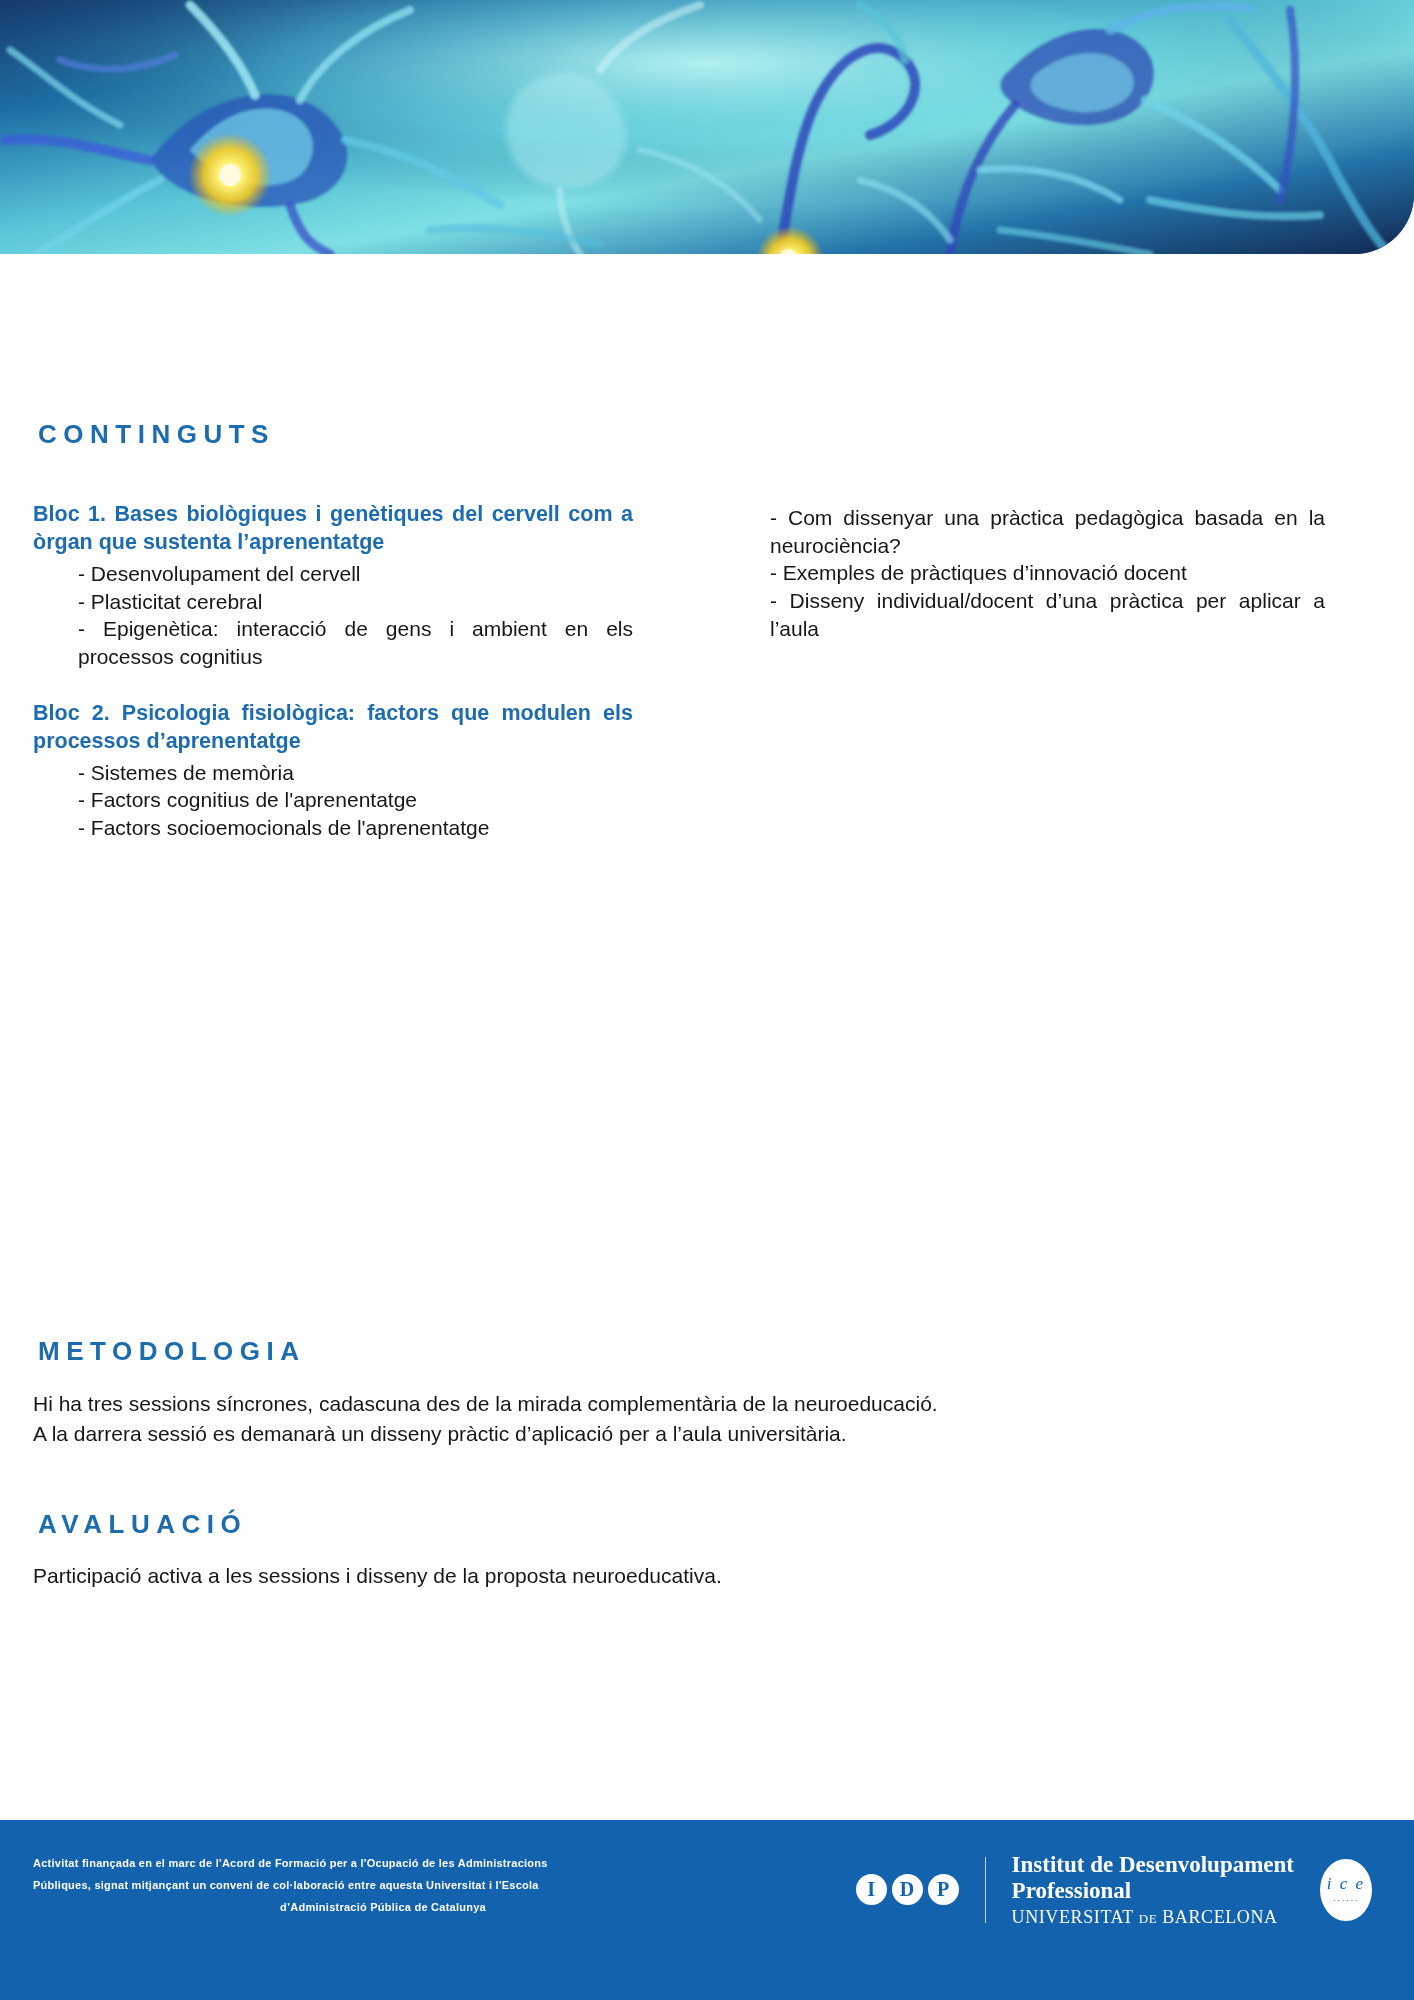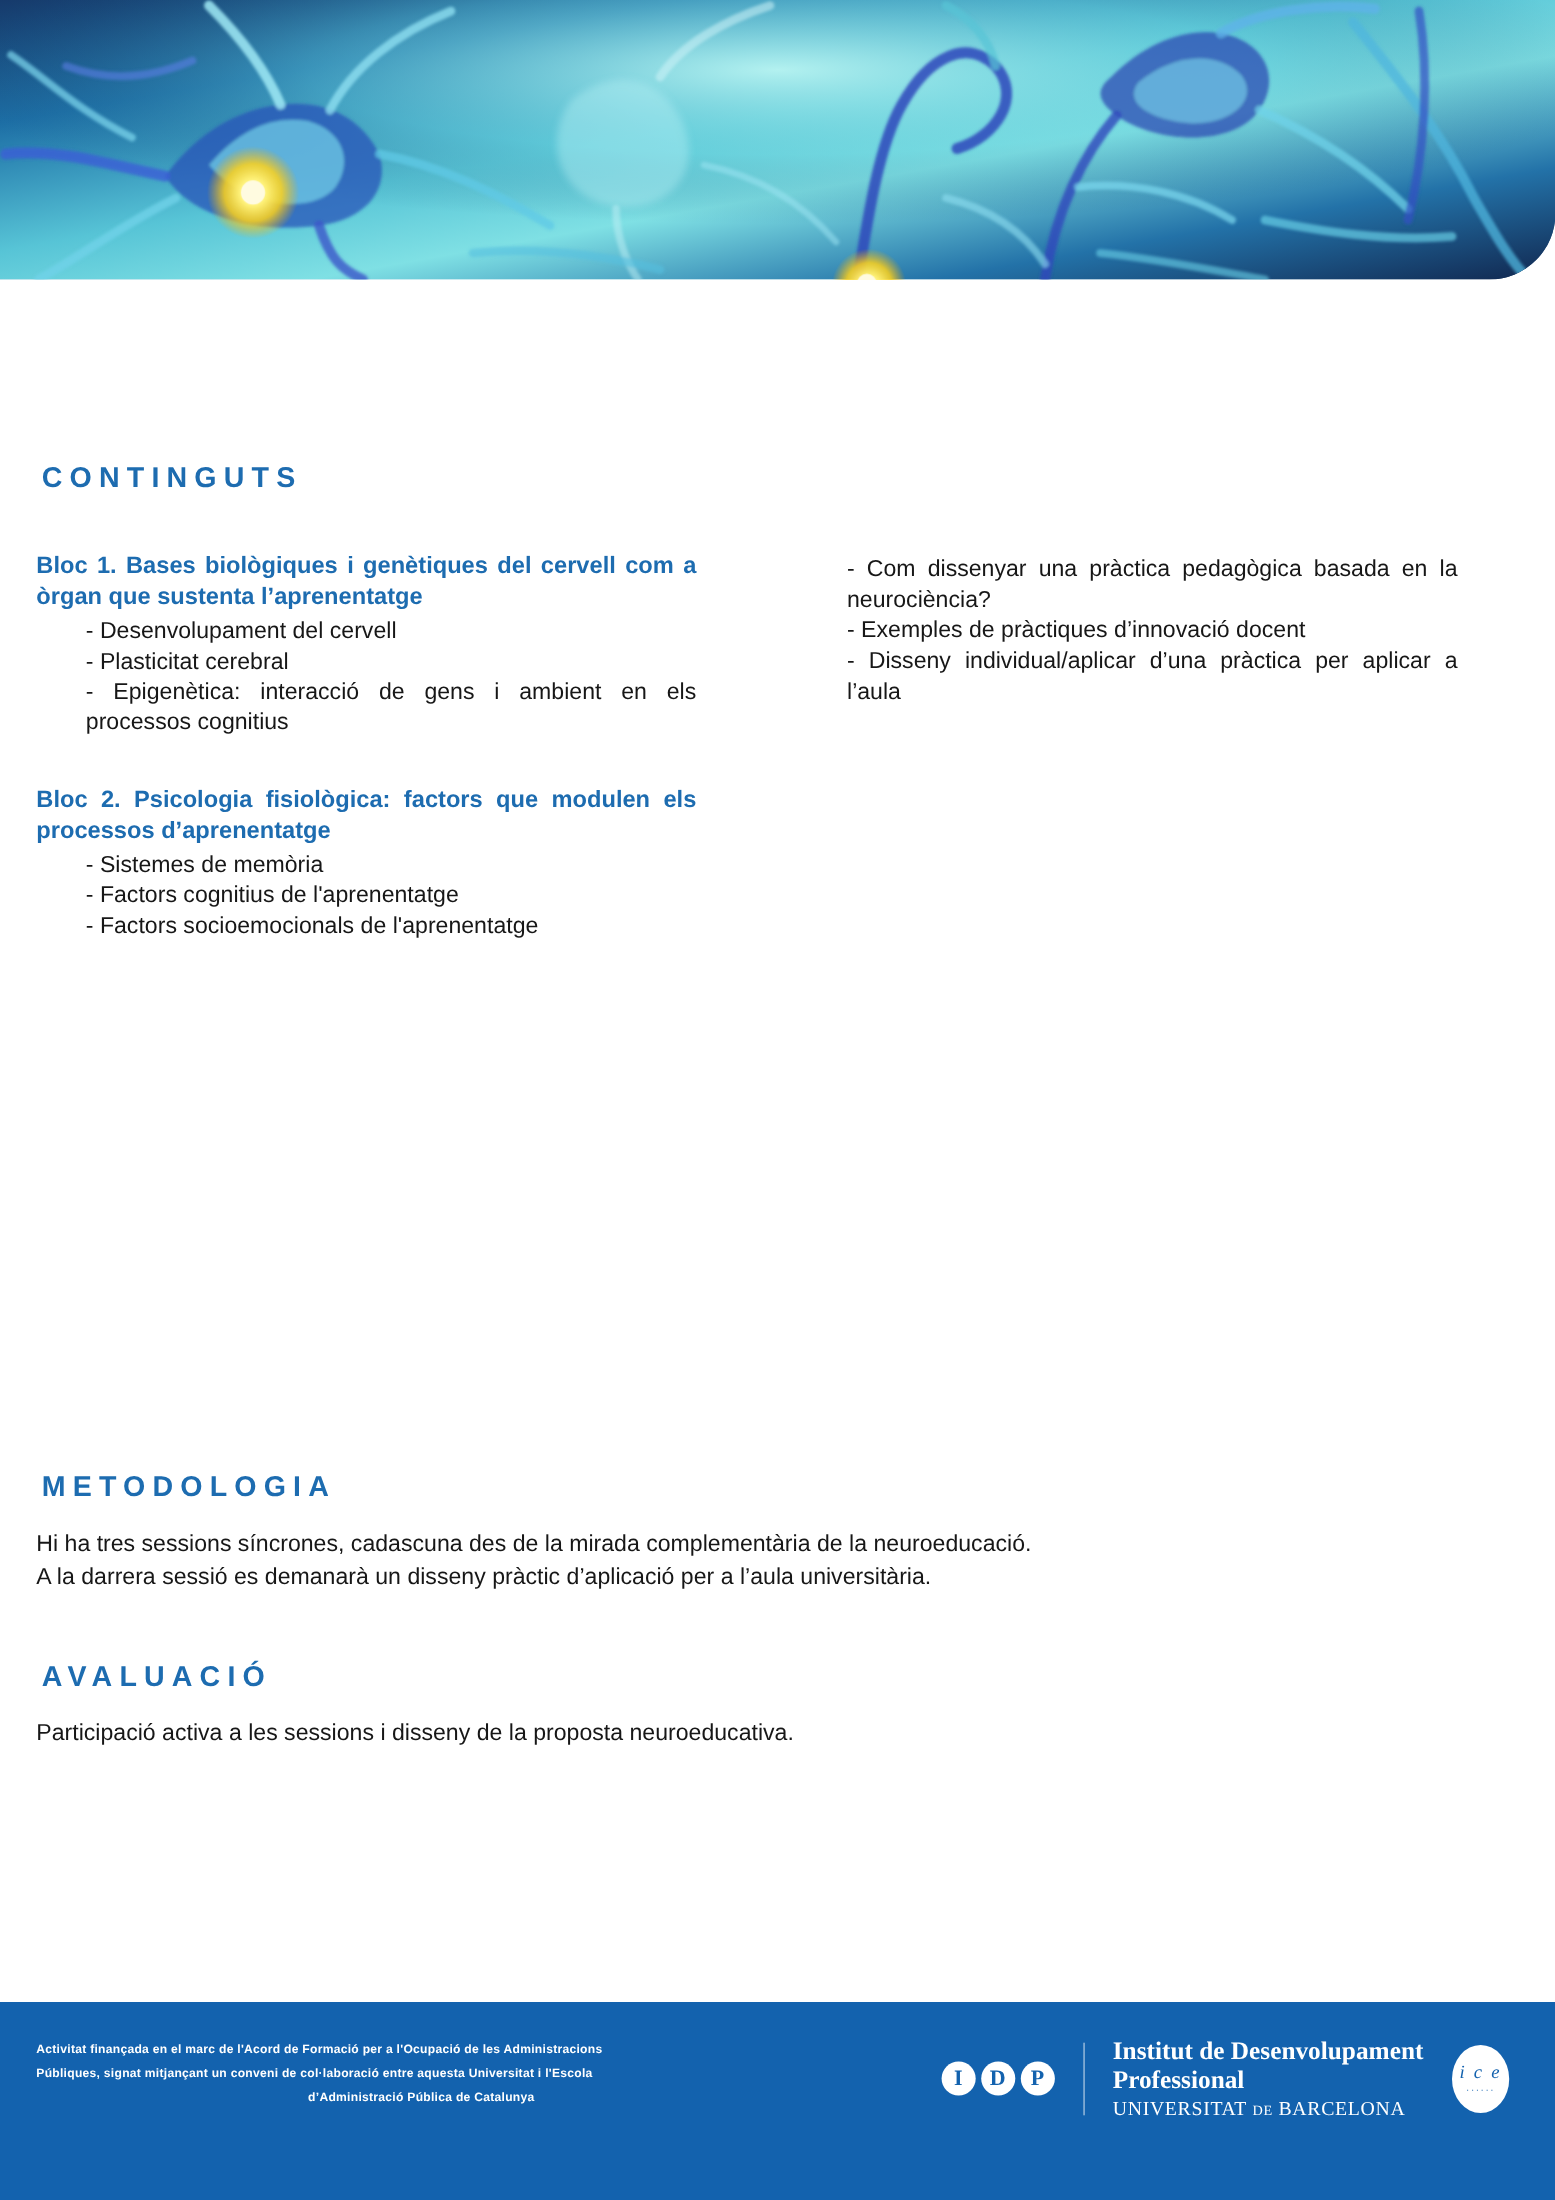--- a/index.html
+++ b/index.html
@@ -50,21 +50,21 @@
   .cols {
     position: absolute;
     left: 33px; top: 247px;
     width: 1345px;
     display: flex;
     gap: 92px;
   }
   .col { width: 600px; }
 
   .bloc { margin-bottom: 0; }
-  .bloc + .bloc { margin-top: 43px; }
+  .bloc + .bloc { margin-top: 29px; }
 
   .bloc-head {
     color: #1d6cb0;
     font-weight: bold;
     font-size: 21.5px;
     line-height: 1.30;
     text-align: justify;
     text-justify: inter-word;
   }
 
@@ -270,21 +270,21 @@
           </div>
         </div>
 
       </div>
 
       <div class="col">
         <div class="bloc">
           <div class="bloc-items">
             <div class="bloc-item">- Com dissenyar una pràctica pedagògica basada en la neurociència?</div>
             <div class="bloc-item nojust">- Exemples de pràctiques d’innovació docent</div>
-            <div class="bloc-item">- Disseny individual/aplicar d’una pràctica per aplicar a l’aula</div>
+            <div class="bloc-item">- Disseny individual/docent d’una pràctica per aplicar a l’aula</div>
           </div>
         </div>
       </div>
 
     </div>
 
     <div class="section-title metodologia-title">METODOLOGIA</div>
     <div class="metodologia-body">
       <div>Hi ha tres sessions síncrones, cadascuna des de la mirada complementària de la neuroeducació.</div>
       <div>A la darrera sessió es demanarà un disseny pràctic d’aplicació per a l’aula universitària.</div>

